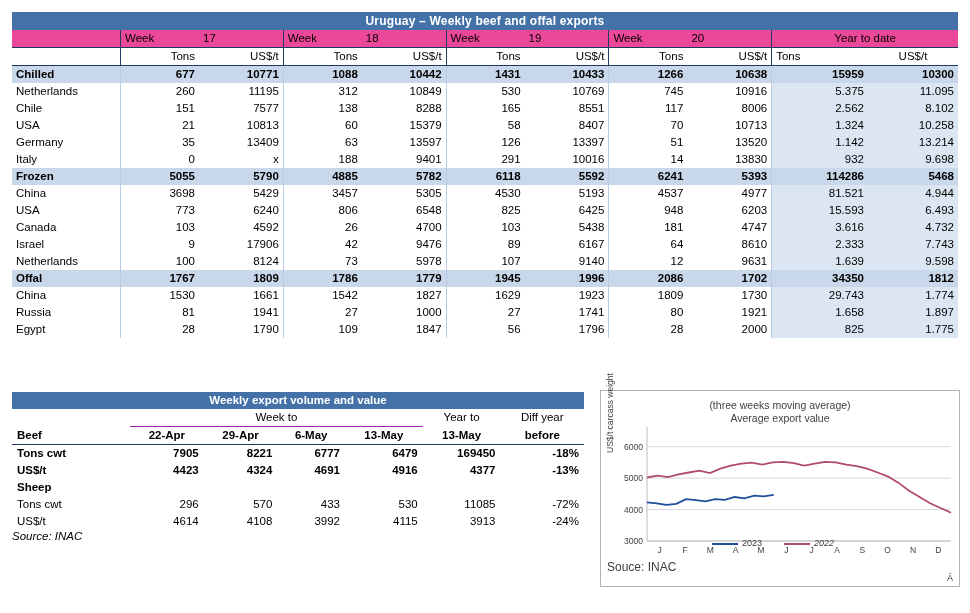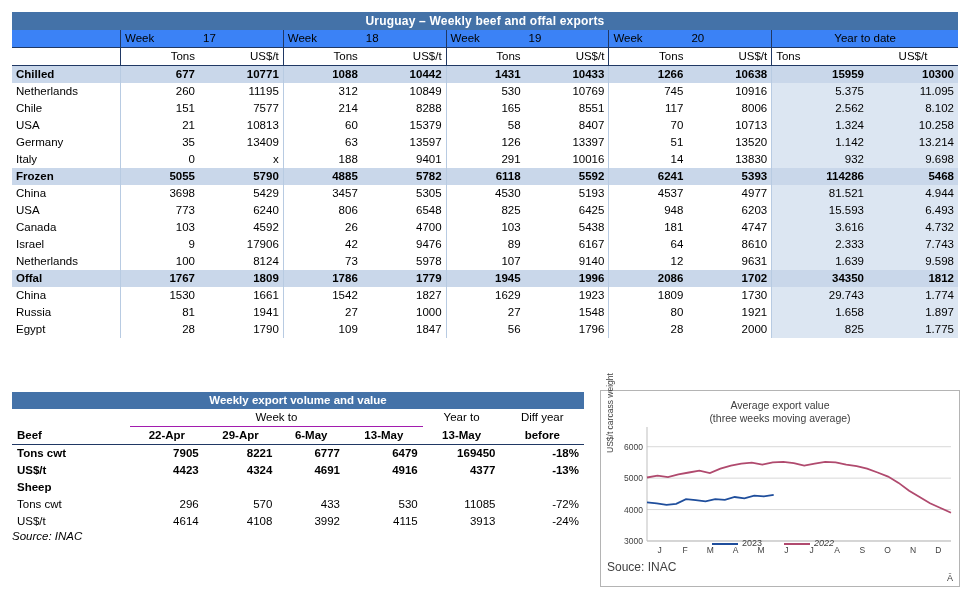--- a/index.html
+++ b/index.html
@@ -6,21 +6,21 @@
   body{width:970px;height:613px;font-family:"Liberation Sans",sans-serif;font-size:11px;color:#000;}
   .page{position:relative;width:970px;height:613px;}
 
   
   .main-wrap{position:absolute;left:12px;top:12px;width:946px;}
   table{border-collapse:collapse;width:100%;}
   .main td,.main th{padding:0 4px;height:17px;line-height:17px;font-size:11.5px;
       font-family:"Liberation Sans",sans-serif;vertical-align:middle;}
   .title-bar td{background:#4472a8;color:#ffffff;text-align:center;font-weight:bold;
       font-size:12px;height:18px;letter-spacing:.2px;}
-  .hdr td{background:#3b82f6;border-bottom:1px solid #203864;}
+  .hdr td{background:#ec4899;border-bottom:1px solid #203864;}
   .hdr2 td{background:#ffffff;border-bottom:1.5px solid #203864;}
   .num{text-align:right;}
   .lbl{text-align:left;margin-top:12px;}
   .ctr{text-align:center;}
   .band td{background:#c9d7ea;font-weight:bold;}
   .ytd{background:#dce6f2;}
   .ytd-band{background:#c9d7ea;}
   .grp{border-left:1px solid #b8cbe2;}
   .hdr .grp,.hdr2 .grp{border-left:1px solid #203864;}
   .wk-label{text-align:left;}
@@ -113,21 +113,21 @@
             <td class="num">10769</td>
             <td class="num grp">745</td>
             <td class="num">10916</td>
             <td class="num grp ytd grp">5.375</td>
             <td class="num ytd">11.095</td>
           </tr>
           <tr>
             <td class="lbl">Chile</td>
             <td class="num grp">151</td>
             <td class="num">7577</td>
-            <td class="num grp">214</td>
+            <td class="num grp">138</td>
             <td class="num">8288</td>
             <td class="num grp">165</td>
             <td class="num">8551</td>
             <td class="num grp">117</td>
             <td class="num">8006</td>
             <td class="num grp ytd grp">2.562</td>
             <td class="num ytd">8.102</td>
           </tr>
           <tr>
             <td class="lbl">USA</td>
@@ -272,21 +272,21 @@
             <td class="num grp ytd grp">29.743</td>
             <td class="num ytd">1.774</td>
           </tr>
           <tr>
             <td class="lbl">Russia</td>
             <td class="num grp">81</td>
             <td class="num">1941</td>
             <td class="num grp">27</td>
             <td class="num">1000</td>
             <td class="num grp">27</td>
-            <td class="num">1548</td>
+            <td class="num">1741</td>
             <td class="num grp">80</td>
             <td class="num">1921</td>
             <td class="num grp ytd grp">1.658</td>
             <td class="num ytd">1.897</td>
           </tr>
           <tr>
             <td class="lbl">Egypt</td>
             <td class="num grp">28</td>
             <td class="num">1790</td>
             <td class="num grp">109</td>
@@ -370,22 +370,22 @@
             <td class="r">3913</td>
             <td class="r">-24%</td>
           </tr>
         </tbody>
     </table>
   </div>
   <div class="source">Source: INAC</div>
 
   <div class="chart-box">
     <div class="chart-title">
+      <div>(three weeks moving average)</div>
       <div>Average export  value</div>
-      <div>(three weeks moving average)</div>
     </div>
     <div class="chart-ylabel">US$/t carcass weight</div>
     <svg class="chart-svg" id="chart-svg" width="358" height="195">
         <line x1="46" y1="150" x2="350" y2="150" stroke="#d9d9d9" stroke-width="1"></line>
         <text x="42" y="153" text-anchor="end" font-size="8.5" fill="#404040" font-family="Liberation Sans, sans-serif">3000</text>
         <line x1="46" y1="118.57142857142857" x2="350" y2="118.57142857142857" stroke="#d9d9d9" stroke-width="1"></line>
         <text x="42" y="121.57142857142857" text-anchor="end" font-size="8.5" fill="#404040" font-family="Liberation Sans, sans-serif">4000</text>
         <line x1="46" y1="87.14285714285714" x2="350" y2="87.14285714285714" stroke="#d9d9d9" stroke-width="1"></line>
         <text x="42" y="90.14285714285714" text-anchor="end" font-size="8.5" fill="#404040" font-family="Liberation Sans, sans-serif">5000</text>
         <line x1="46" y1="55.71428571428572" x2="350" y2="55.71428571428572" stroke="#d9d9d9" stroke-width="1"></line>

